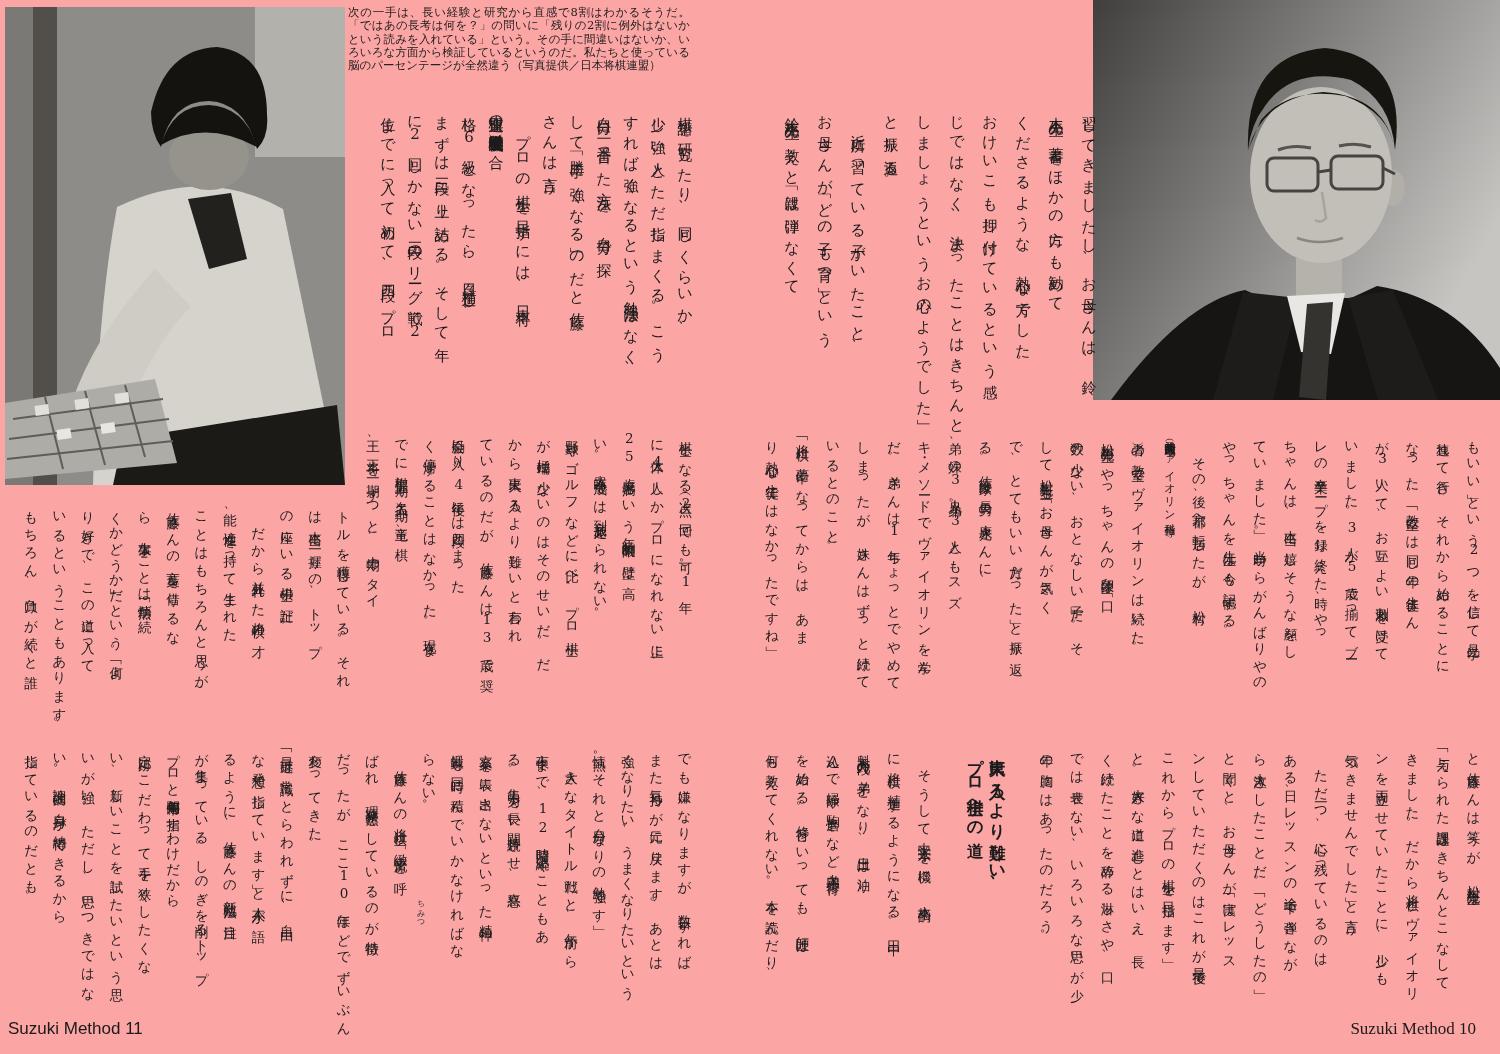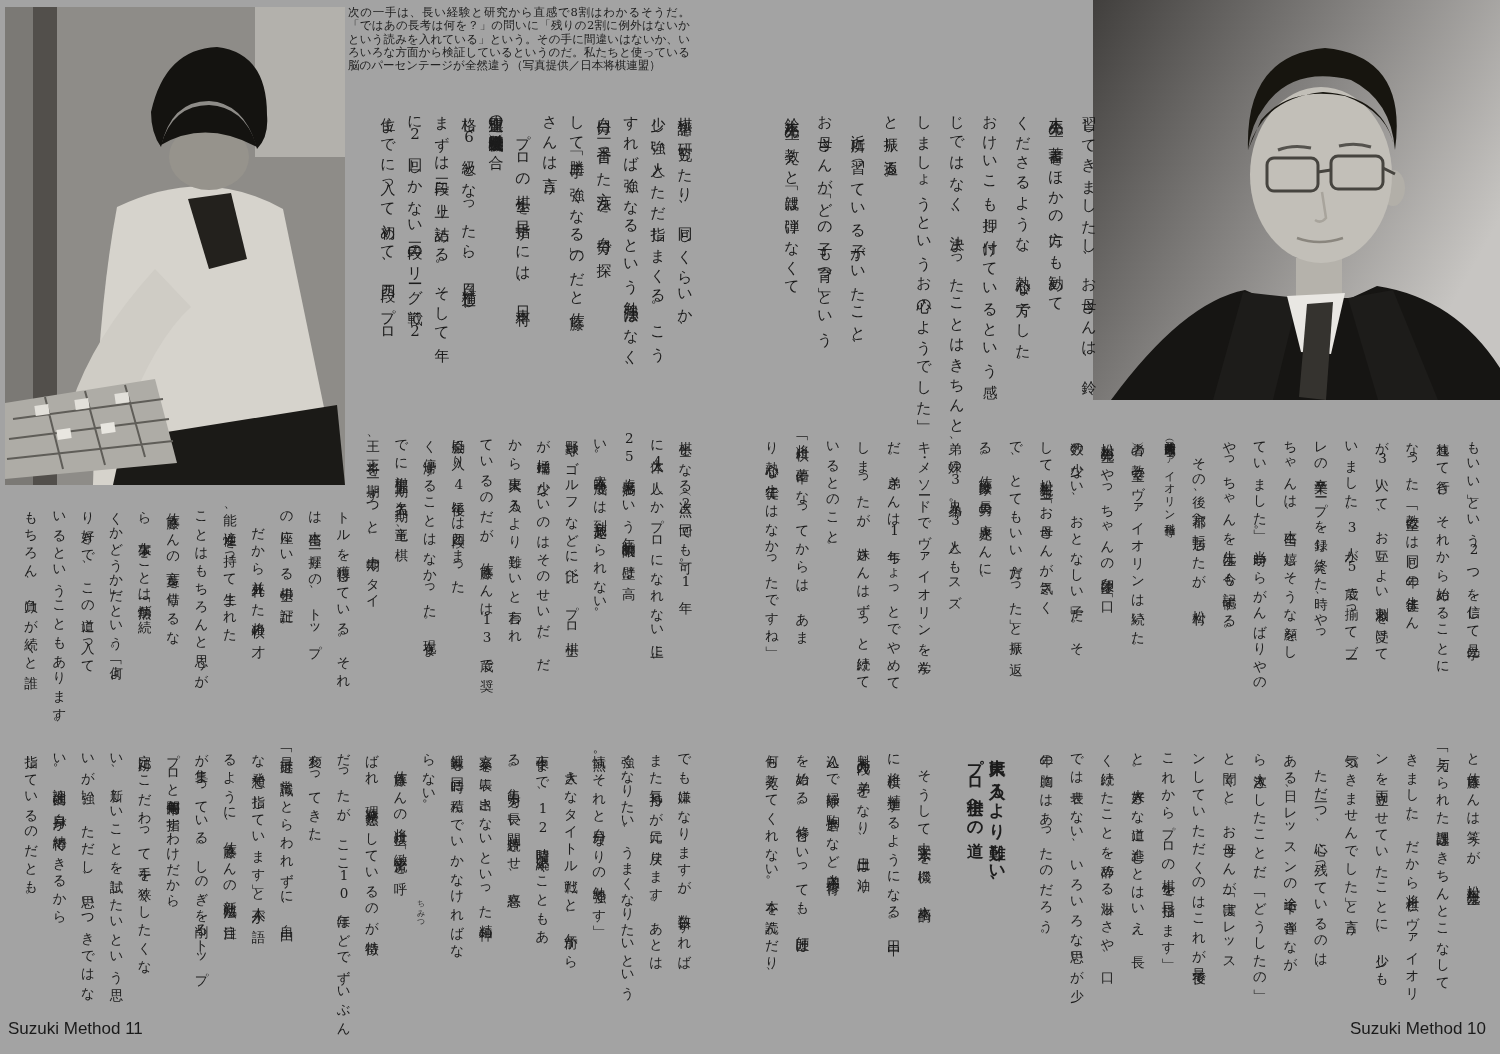--- a/index.html
+++ b/index.html
@@ -1,16 +1,16 @@
 <!DOCTYPE html>
 <html><head>
 <meta charset="utf-8">
 <style>
   html,body{margin:0;padding:0;background:#e8e8e8;}
-  #canvas{position:relative;width:1500px;height:1054px;background:#a3a3a3;overflow:hidden;
+  #canvas{position:relative;width:1500px;height:1054px;background:#fca5a5;overflow:hidden;
           font-family:"DejaVu Serif",serif;color:#1c1c1c;}
   
   .vtier{position:absolute;display:flex;flex-direction:row-reverse;justify-content:flex-start;}
   .vcol{flex:none;writing-mode:vertical-rl;text-orientation:upright;white-space:nowrap;}
   
   .t1 .vcol{font-size:15px;letter-spacing:3px;}
   .t1r .vcol{line-height:33px;}
   .t1l .vcol{line-height:27px;}
   
   .body .vcol{font-size:13.5px;letter-spacing:2.4px;}
@@ -26,21 +26,21 @@
   
   #caption{position:absolute;left:348px;top:6px;width:342px;height:92px;
            font-size:11.5px;line-height:13.3px;text-align:justify;}
   
   .photo{position:absolute;}
   .photo svg{display:block;width:100%;height:100%;}
   
   .footer{position:absolute;top:1019px;font-family:"Liberation Sans",sans-serif;
           font-size:17px;color:#1a1a1a;}
   #footer-left{left:8px;}
-  #footer-right{right:14px;text-align:right;}
+  #footer-right{right:24px;text-align:right;font-family:Liberation Serif, serif;}
   
   #ruby{position:absolute;top:150px;right:274px;writing-mode:vertical-rl;text-orientation:upright;
         font-size:8px;letter-spacing:1px;color:#333;}
 </style>
 </head>
 <body>
 
 <div id="canvas">
 
   <div>

